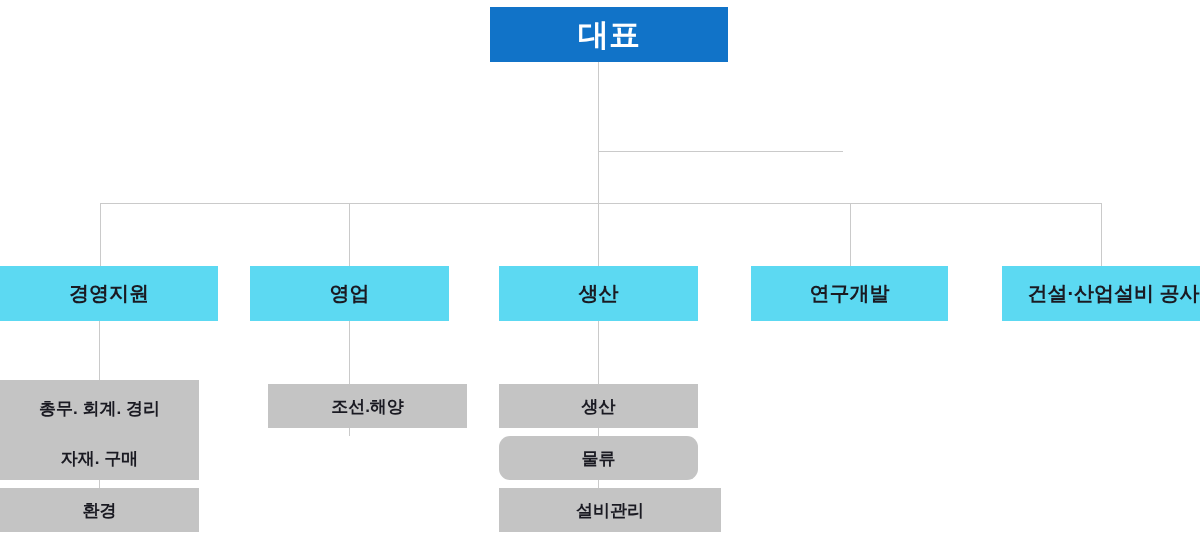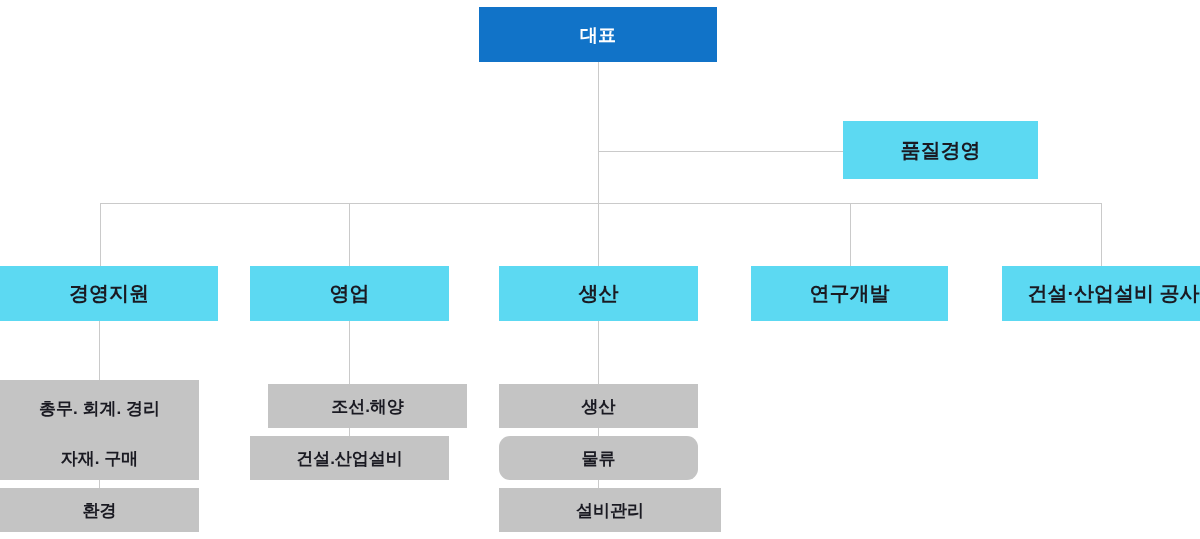--- a/index.html
+++ b/index.html
@@ -30,21 +30,22 @@
     align-items: center;
     justify-content: center;
     font-weight: 700;
     text-align: center;
     white-space: nowrap;
     box-sizing: border-box;
   }
   .root-node {
     background: var(--root-bg);
     color: var(--root-text);
-    font-size: 18px;
+    font-size: 31px;
+    margin-left: 11px;
   }
   .staff-node, .dept-node {
     background: var(--dept-bg);
     color: var(--node-text);
     font-size: 20px;
   }
   .sub-node {
     background: var(--sub-bg);
     color: var(--node-text);
     font-size: 17px;
@@ -74,32 +75,30 @@
   <div class="line" style="left:598px; top:321px; width:1px; height:63px;"></div>
 
   <div class="line" style="left:99px; top:428px; width:1px; height:8px;"></div>
   <div class="line" style="left:99px; top:480px; width:1px; height:8px;"></div>
   <div class="line" style="left:349px; top:428px; width:1px; height:8px;"></div>
   <div class="line" style="left:598px; top:428px; width:1px; height:8px;"></div>
   <div class="line" style="left:598px; top:480px; width:1px; height:8px;"></div>
 
   <div class="node root-node" style="left:479px; top:7px; width:238px; height:55px;">대표</div>
 
-  <div class="node staff-node" style="left:843px; top:121px; width:195px; height:58px;">품질경영</div>
 
   <div class="node dept-node" style="left:0px; top:266px; width:218px; height:55px;">경영지원</div>
   <div class="node dept-node" style="left:250px; top:266px; width:199px; height:55px;">영업</div>
   <div class="node dept-node" style="left:499px; top:266px; width:199px; height:55px;">생산</div>
   <div class="node dept-node" style="left:751px; top:266px; width:197px; height:55px;">연구개발</div>
   <div class="node dept-node" style="left:1002px; top:266px; width:198px; height:55px;padding-left:25px;">건설·산업설비 공사</div>
 
   <div class="node sub-node" style="left:0px; top:380px; width:199px; height:56px;">총무. 회계. 경리</div>
   <div class="node sub-node" style="left:0px; top:436px; width:199px; height:44px;">자재. 구매</div>
   <div class="node sub-node" style="left:0px; top:488px; width:199px; height:44px;font-family:Liberation Serif, serif;">환경</div>
 
   <div class="node sub-node" style="left:268px; top:384px; width:199px; height:44px;">조선.해양</div>
-  <div class="node sub-node" style="left:250px; top:436px; width:199px; height:44px;">건설.산업설비</div>
 
   <div class="node sub-node" style="left:499px; top:384px; width:199px; height:44px;">생산</div>
   <div class="node sub-node" style="left:499px; top:436px; width:199px; height:44px;border-radius:11px;">물류</div>
   <div class="node sub-node" style="left:499px; top:488px; width:222px; height:44px;">설비관리</div>
 
 </div>
 
 </body></html>

